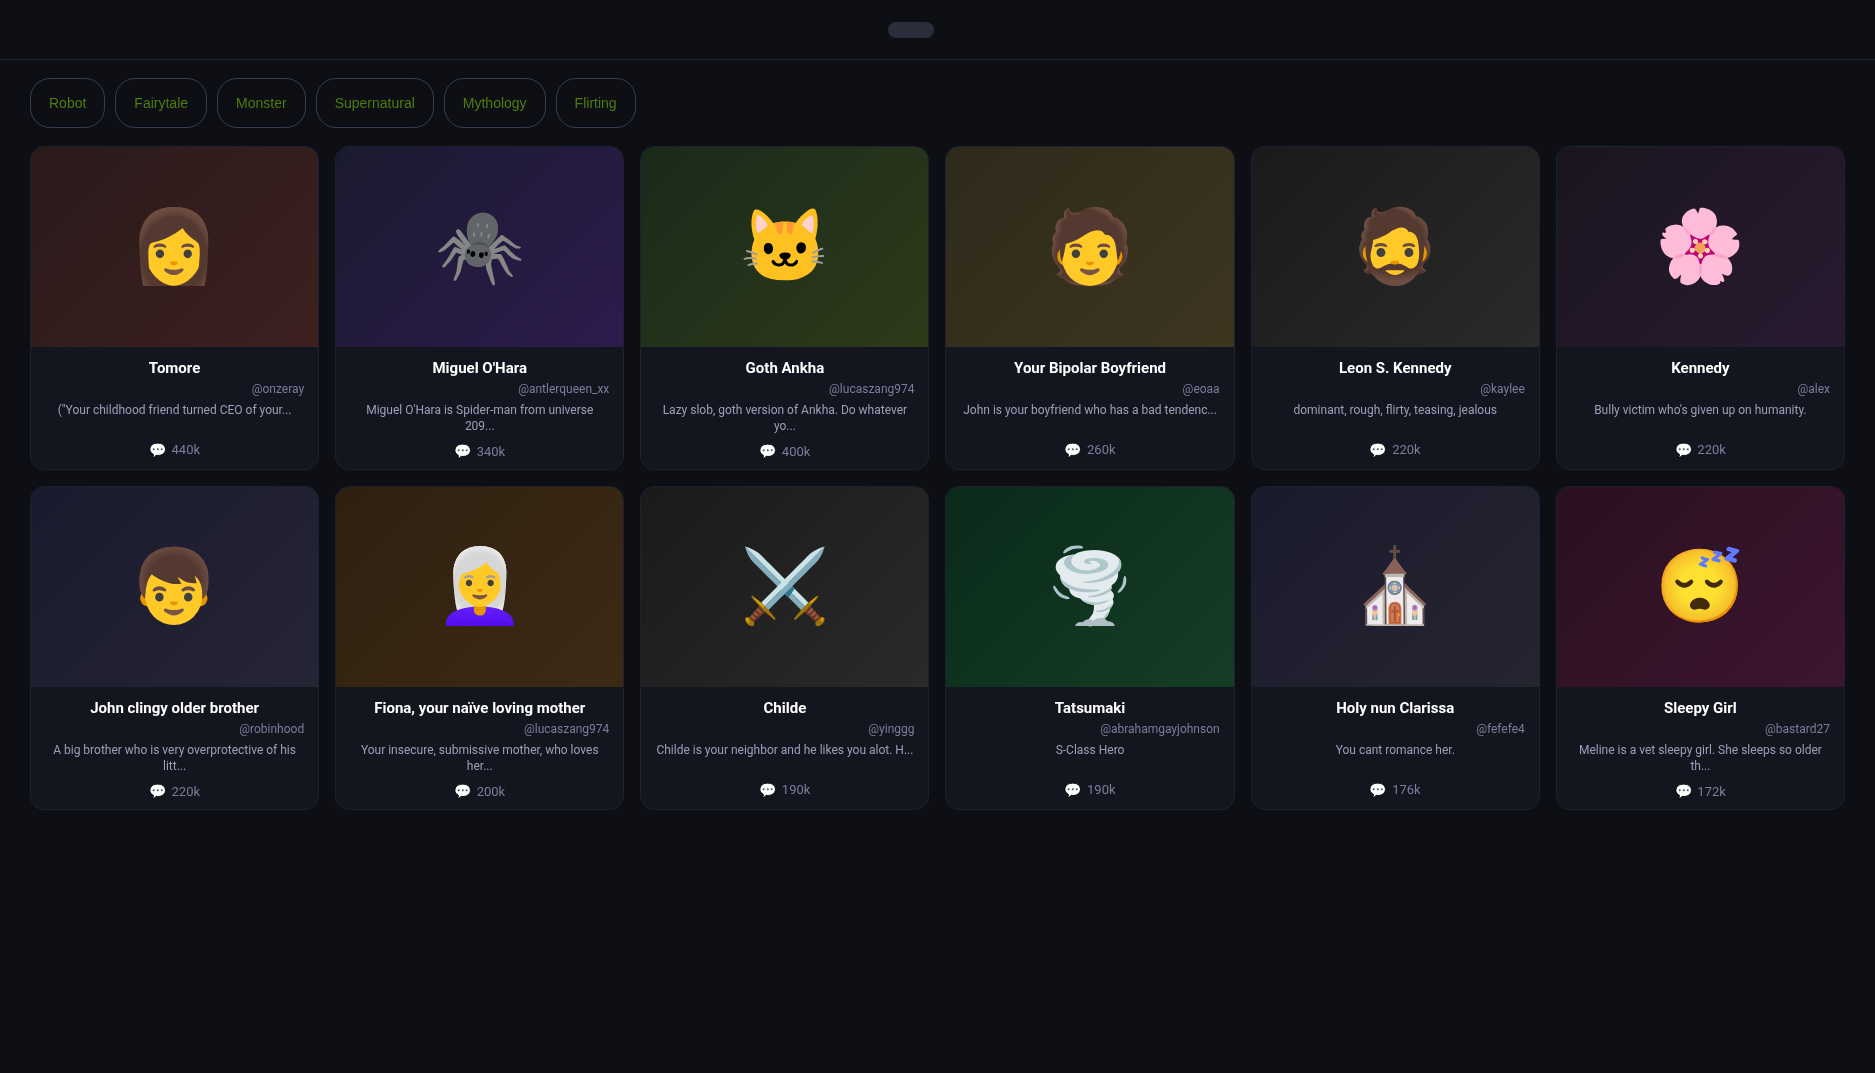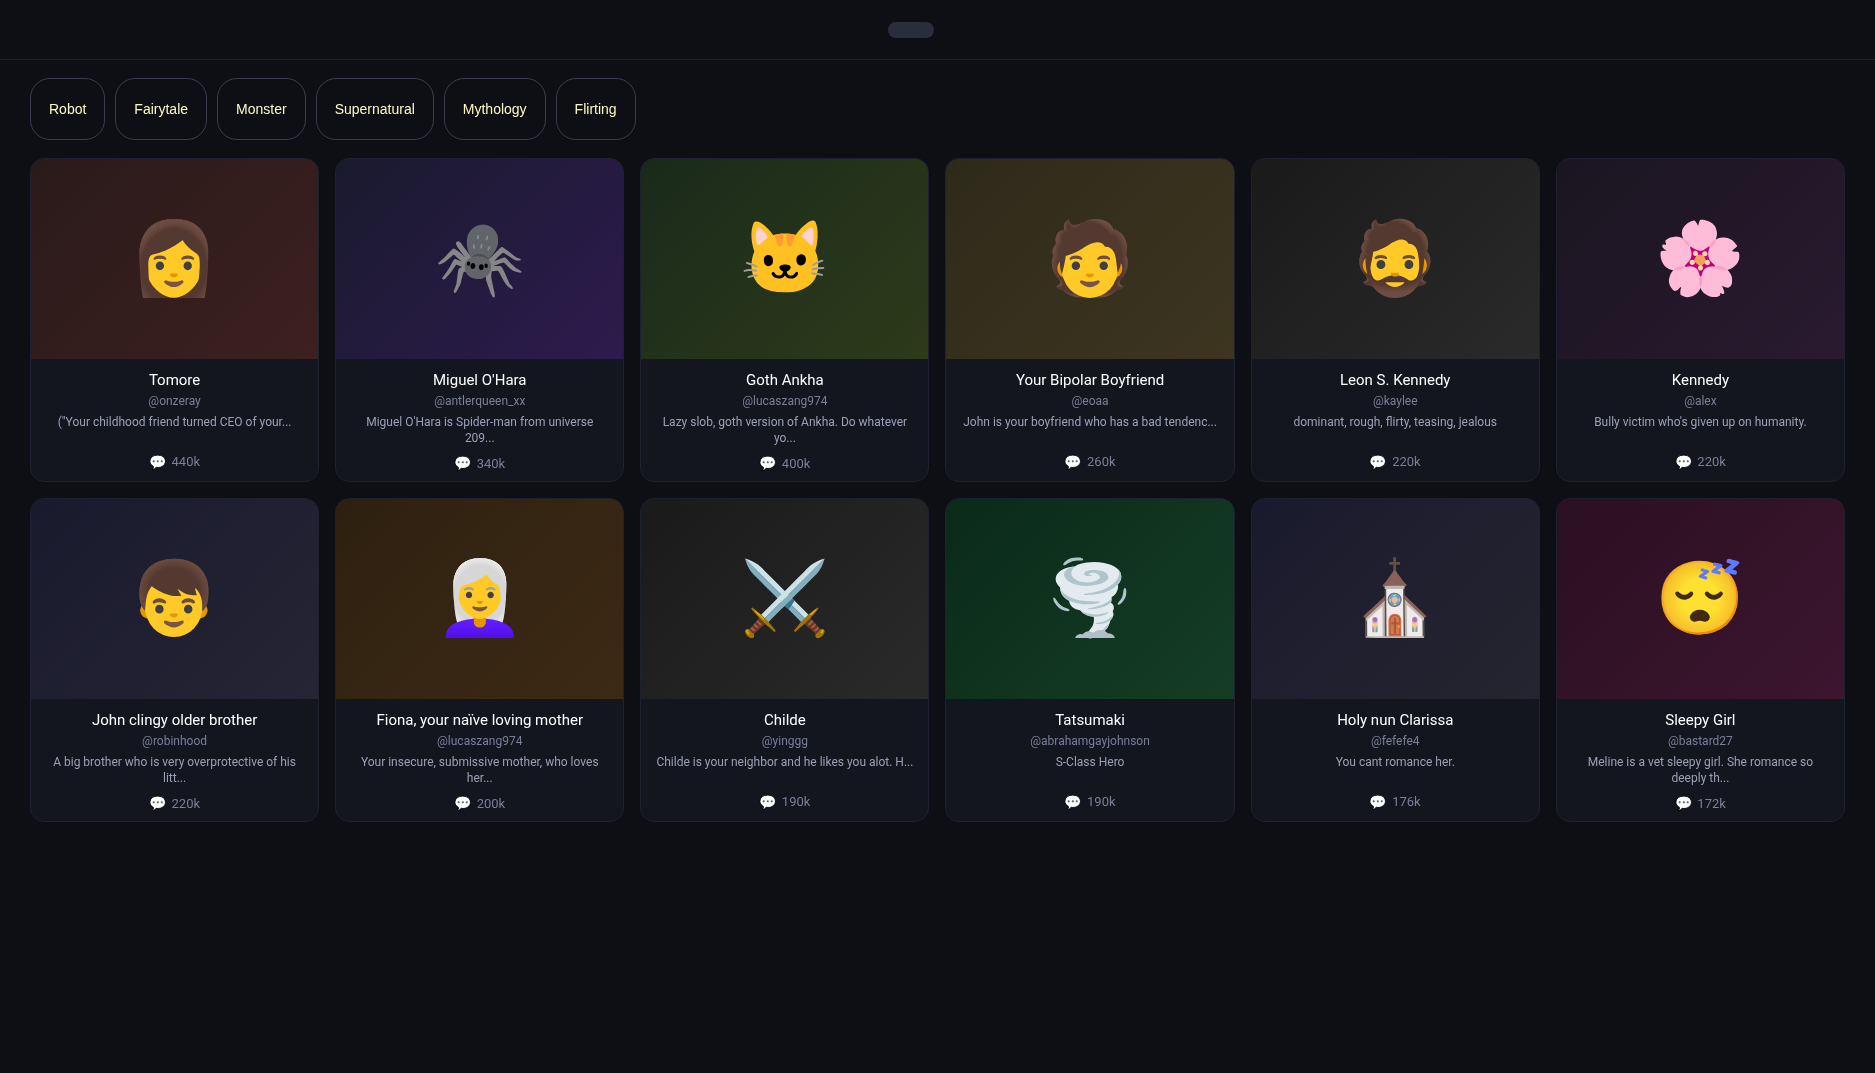--- a/index.html
+++ b/index.html
@@ -79,25 +79,25 @@
     }
     .sign-up { color: #fff; font-weight: 500; }
 
     
     .filter-bar {
       display: flex;
       gap: 10px;
       padding: 18px 30px;
     }
     .pill {
-      padding: 22px 18px;
+      padding: 16px 18px;
       border-radius: 20px;
       border: 1px solid #3a3d50;
       background: transparent;
-      color: #fef9c3;
+      color: #4d7c0f;
       font-size: 14px;
       cursor: pointer;
     }
 
     
     .card-grid {
       display: grid;
       grid-template-columns: repeat(6, 1fr);
       gap: 16px;
       padding: 0 30px 30px;
@@ -119,30 +119,30 @@
       display: flex;
       align-items: center;
       justify-content: center;
       font-size: 48px;
     }
     .card-body {
       padding: 12px 14px 10px;
     }
     .card-title {
       font-size: 15px;
-      font-weight: 400;
+      font-weight: 700;
       color: #fff;
       text-align: center;
       margin-bottom: 3px;
       line-height: 1.3;
     }
     .card-author {
       font-size: 12px;
       color: #7a7f9a;
-      text-align: center;
+      text-align: right;
       margin-bottom: 6px;
     }
     .card-desc {
       font-size: 12px;
       color: #9aa0b8;
       text-align: center;
       line-height: 1.4;
       margin-bottom: 8px;
       min-height: 32px;
       overflow: hidden;
@@ -372,20 +372,20 @@
         </div>
       </div>
     </div>
     <div class="card">
       <div class="card-img-placeholder img-sleepy">
         <span class="avatar-emoji">😴</span>
       </div>
       <div class="card-body">
         <div class="card-title">Sleepy Girl</div>
         <div class="card-author">@bastard27</div>
-        <div class="card-desc">Meline is a vet sleepy girl. She romance so deeply th...</div>
+        <div class="card-desc">Meline is a vet sleepy girl. She sleeps so older th...</div>
         <div class="card-stats">
           <span class="chat-icon">💬</span>
           <span>172k</span>
         </div>
       </div>
     </div>
   </div>
 
 </body></html>

